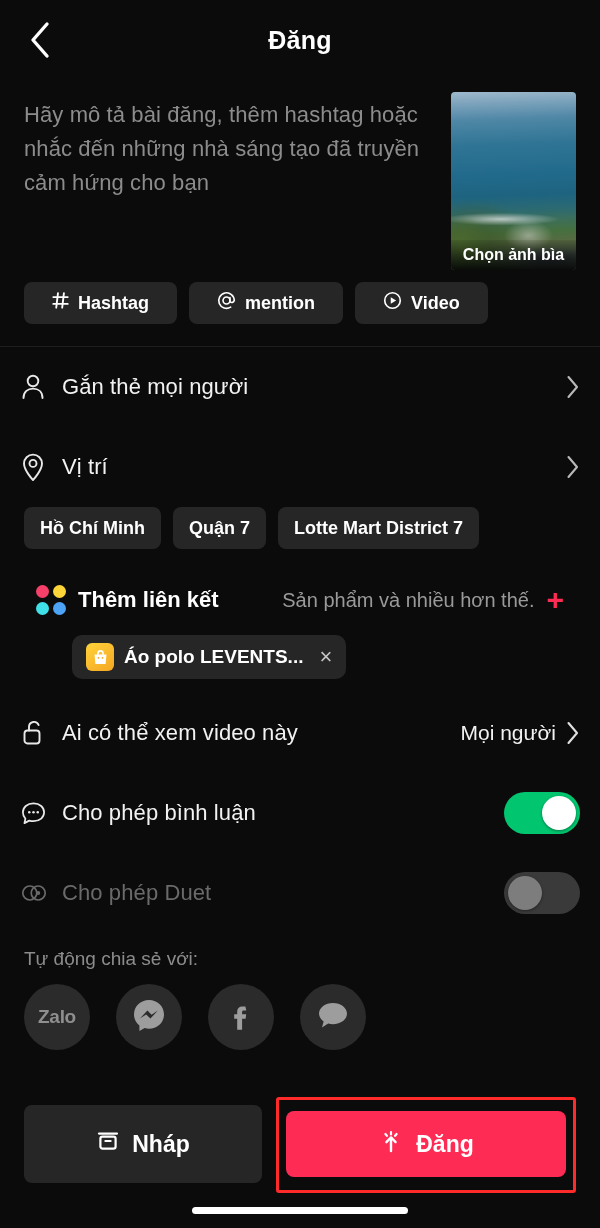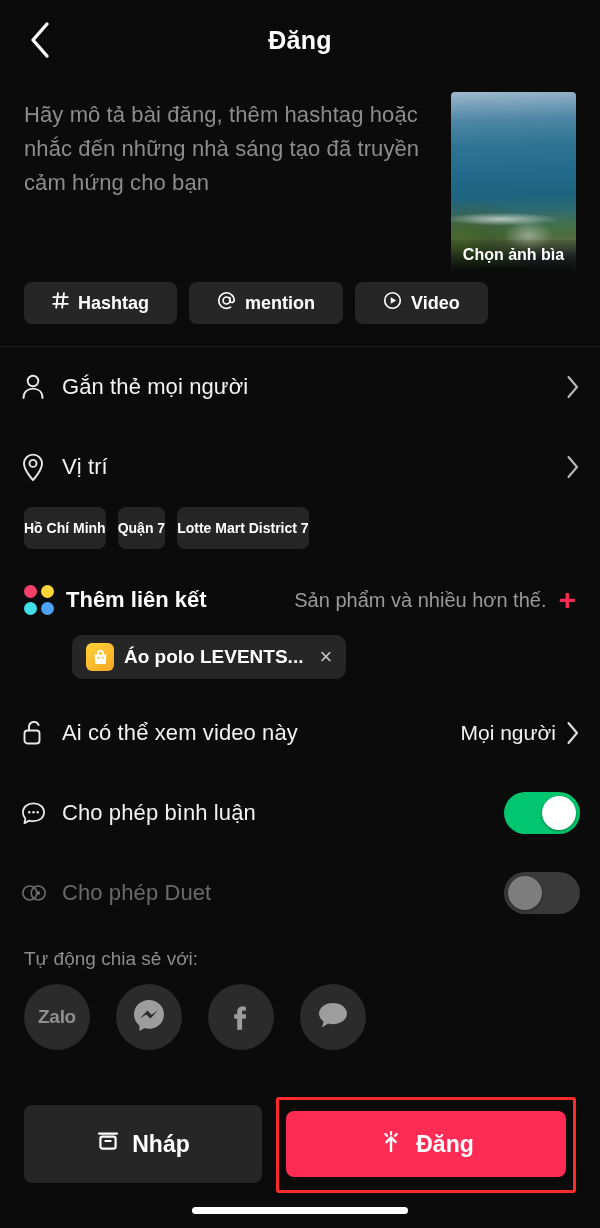--- a/index.html
+++ b/index.html
@@ -143,32 +143,32 @@
   
   .loc-row {
     display:flex; gap:12px;
     padding:0 24px 20px 24px;
     overflow:hidden;
   }
   .loc-chip {
     background:#262626;
     border-radius:8px;
     height:42px;
-    padding:0 0;
+    padding:0 16px;
     display:flex; align-items:center;
-    color:#fff; font-size:14px; font-weight:bold;
+    color:#fff; font-size:18px; font-weight:bold;
     white-space:nowrap;
     cursor:pointer;
     flex:0 0 auto;
   }
 
   
   .link-row {
     display:flex; align-items:center;
-    padding:0 24px;
+    padding:0 36px;
     height:62px;
   }
   .dots-icon {
     flex:0 0 42px;
     display:grid;
     grid-template-columns:13px 13px;
     grid-template-rows:13px 13px;
     gap:4px;
   }
   .dot { width:13px; height:13px; border-radius:50%; }

